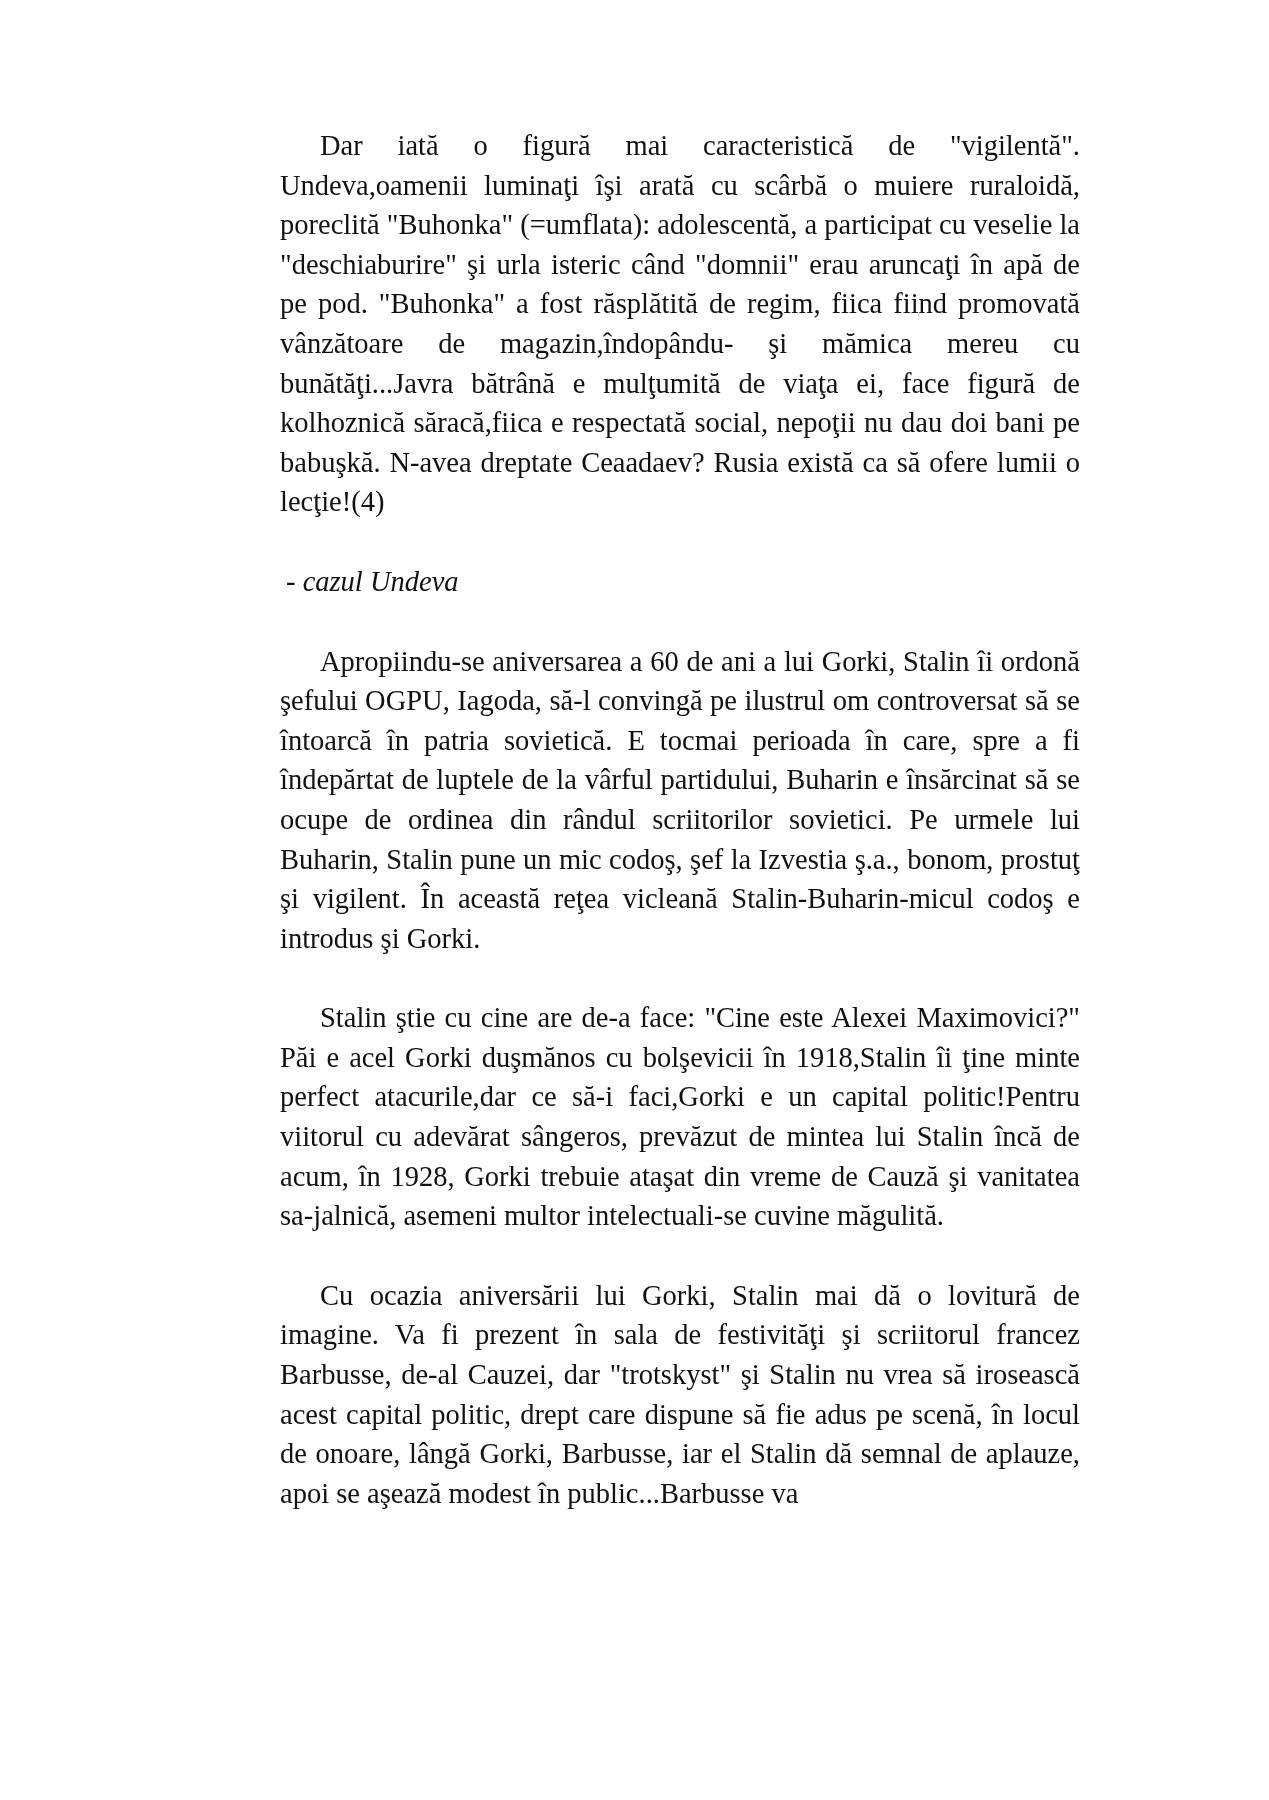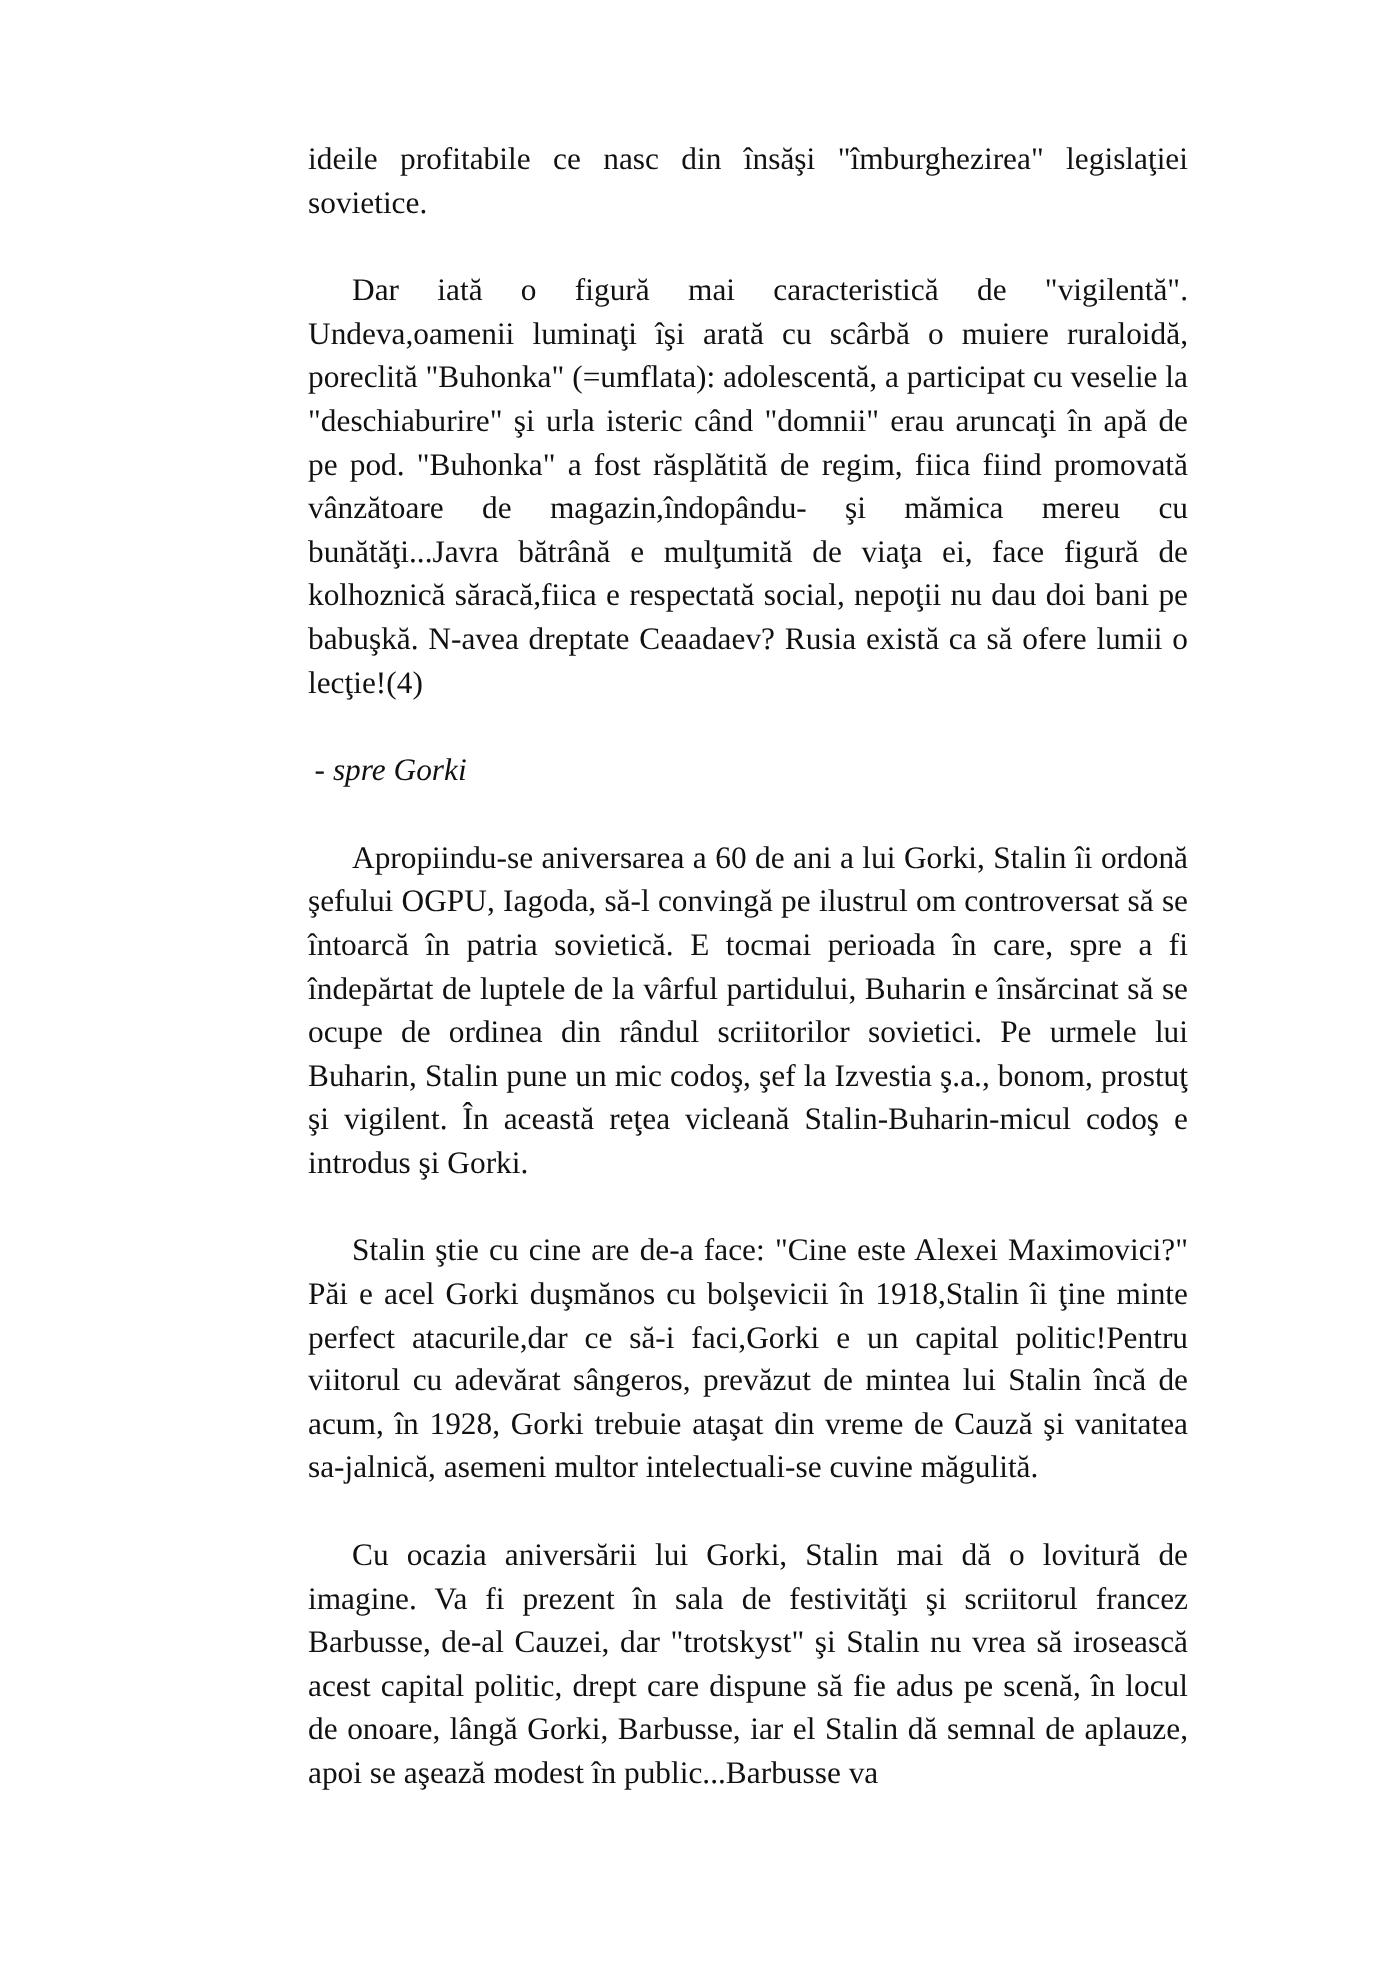--- a/index.html
+++ b/index.html
@@ -60,26 +60,25 @@
       font-size: 22px;
       color: #111111;
     }
   </style>
 </head>
 <body>
 
 <div class="page">
   <div class="text-block">
 
-    <p class="para no-indent">ideile profitabile ce nasc din însăşi "îmburghezirea" legislaţiei sovietice.</p>
 
     <p class="para">Dar iată o figură mai caracteristică de "vigilentă". Undeva,oamenii luminaţi îşi arată cu scârbă o muiere ruraloidă, poreclită "Buhonka" (=umflata): adolescentă, a participat cu veselie la "deschiaburire" şi urla isteric când "domnii" erau aruncaţi în apă de pe pod. "Buhonka" a fost răsplătită de regim, fiica fiind promovată vânzătoare de magazin,îndopându- şi mămica mereu   cu bunătăţi...Javra bătrână e mulţumită de viaţa ei, face figură de kolhoznică săracă,fiica e respectată social, nepoţii nu dau doi bani pe babuşkă. N-avea dreptate Ceaadaev? Rusia există ca să ofere lumii o lecţie!(4)</p>
 
     <p class="section-heading">
-      <span class="dash">- </span><span class="title">spre Gorki</span>
+      <span class="dash">- </span><span class="title">cazul Undeva</span>
     </p>
 
     <p class="para">Apropiindu-se aniversarea a 60 de ani a lui Gorki, Stalin îi ordonă şefului OGPU, Iagoda, să-l convingă pe ilustrul om controversat să se întoarcă în patria sovietică. E tocmai perioada în care, spre a fi îndepărtat de luptele de la vârful partidului, Buharin e însărcinat să se ocupe de ordinea din rândul scriitorilor sovietici. Pe urmele lui Buharin, Stalin pune un mic codoş, şef la Izvestia ş.a., bonom, prostuţ şi vigilent. În această reţea vicleană Stalin-Buharin-micul codoş e introdus şi Gorki.</p>
 
     <p class="para">Stalin ştie cu cine are de-a face: "Cine este Alexei Maximovici?" Păi e acel Gorki duşmănos cu bolşevicii în 1918,Stalin îi ţine minte perfect atacurile,dar ce să-i faci,Gorki e un capital politic!Pentru viitorul cu adevărat sângeros, prevăzut de mintea lui Stalin încă de acum, în 1928, Gorki trebuie ataşat din vreme de Cauză şi vanitatea sa-jalnică, asemeni multor intelectuali-se cuvine măgulită.</p>
 
     <p class="para">Cu ocazia aniversării lui Gorki, Stalin mai dă o lovitură de imagine. Va fi prezent în sala de festivităţi şi scriitorul francez Barbusse, de-al Cauzei, dar "trotskyst" şi Stalin nu vrea să irosească acest capital politic, drept care dispune să fie adus pe scenă, în locul de onoare, lângă Gorki, Barbusse, iar el Stalin dă semnal de aplauze, apoi se aşează modest în public...Barbusse va</p>
 
   </div>
 

